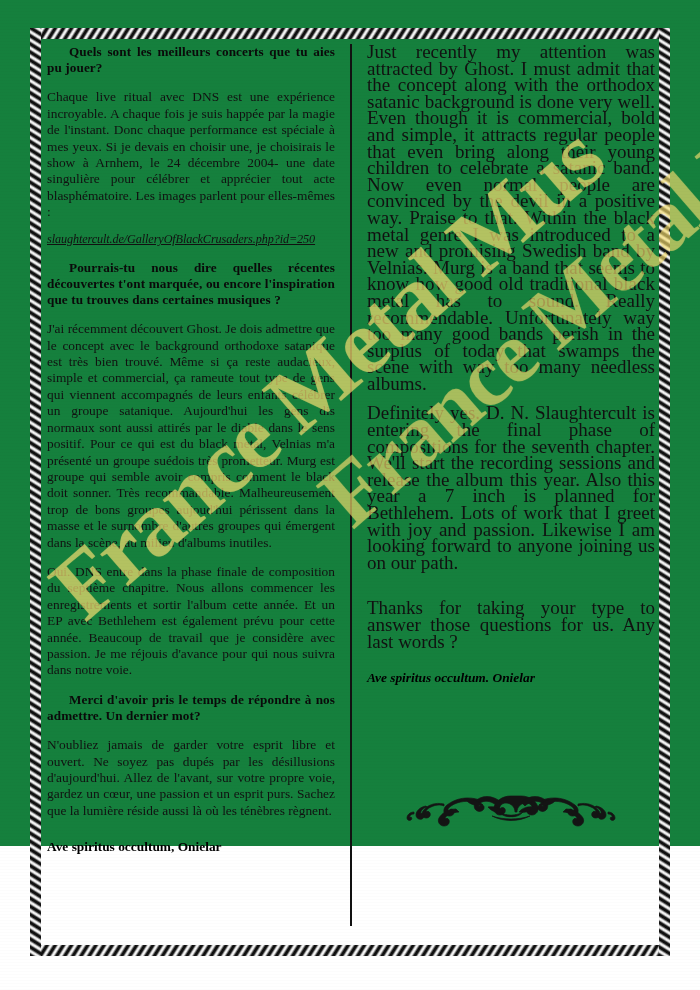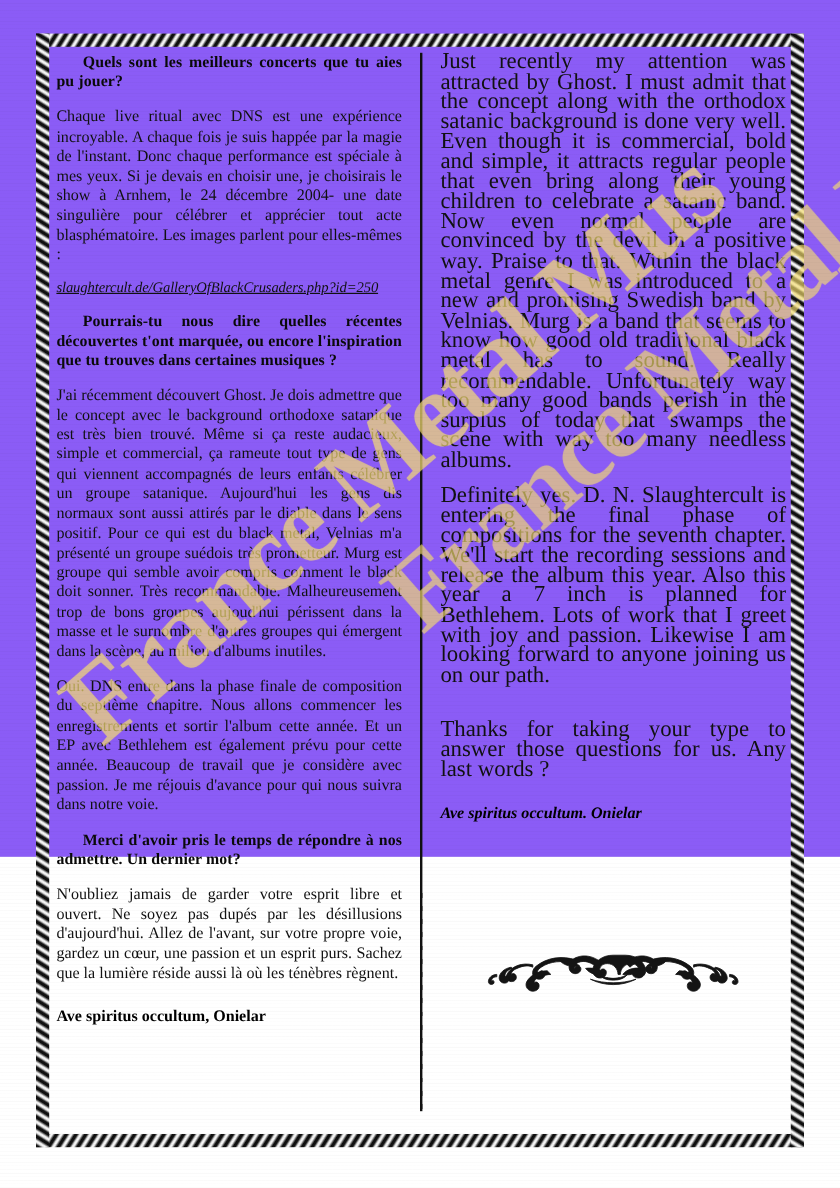--- a/index.html
+++ b/index.html
@@ -13,22 +13,22 @@
     overflow: hidden;
     font-family: "Liberation Serif", "DejaVu Serif", serif;
     position: relative;
   }
 
   
   .page {
     position: absolute;
     left: 0; top: 0;
     width: 700px;
-    height: 714px;
-    background: #8b5cf6;
+    height: 846px;
+    background: #15803d;
   }
 
   
   .frame {
     position: absolute;
     left: 30px;
     top: 28px;
     width: 640px;
     height: 928px;
     box-sizing: border-box;

